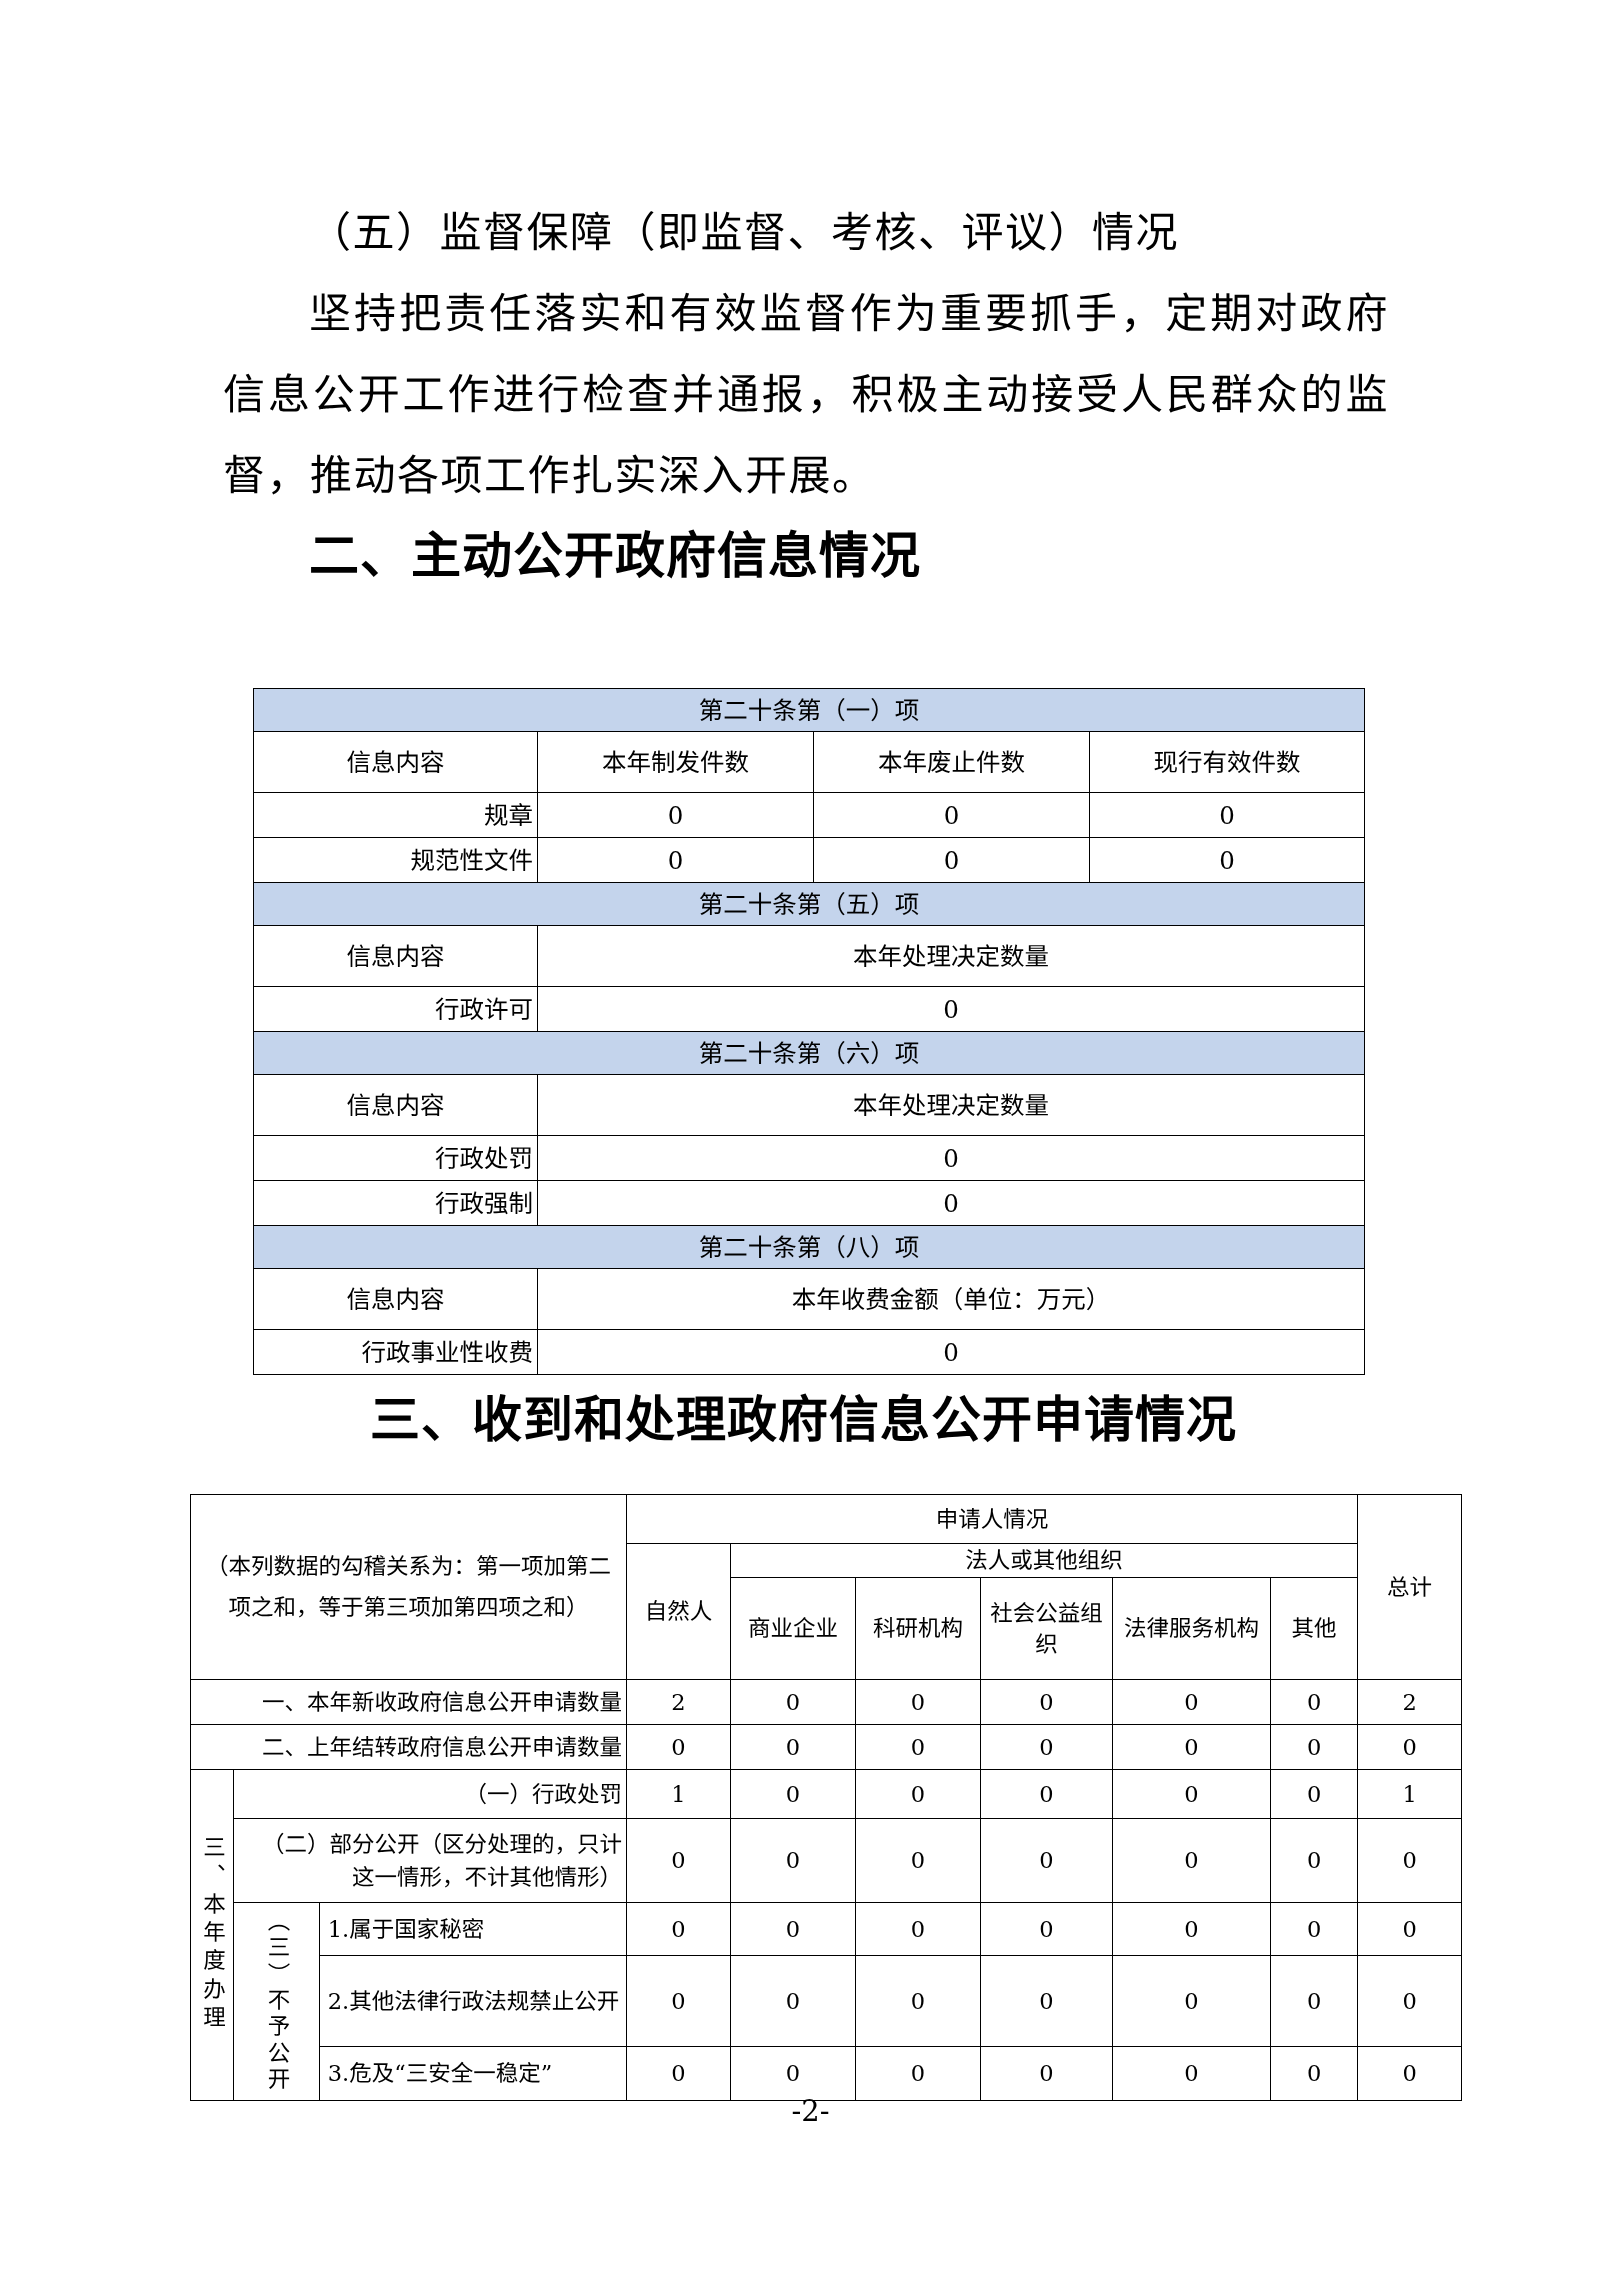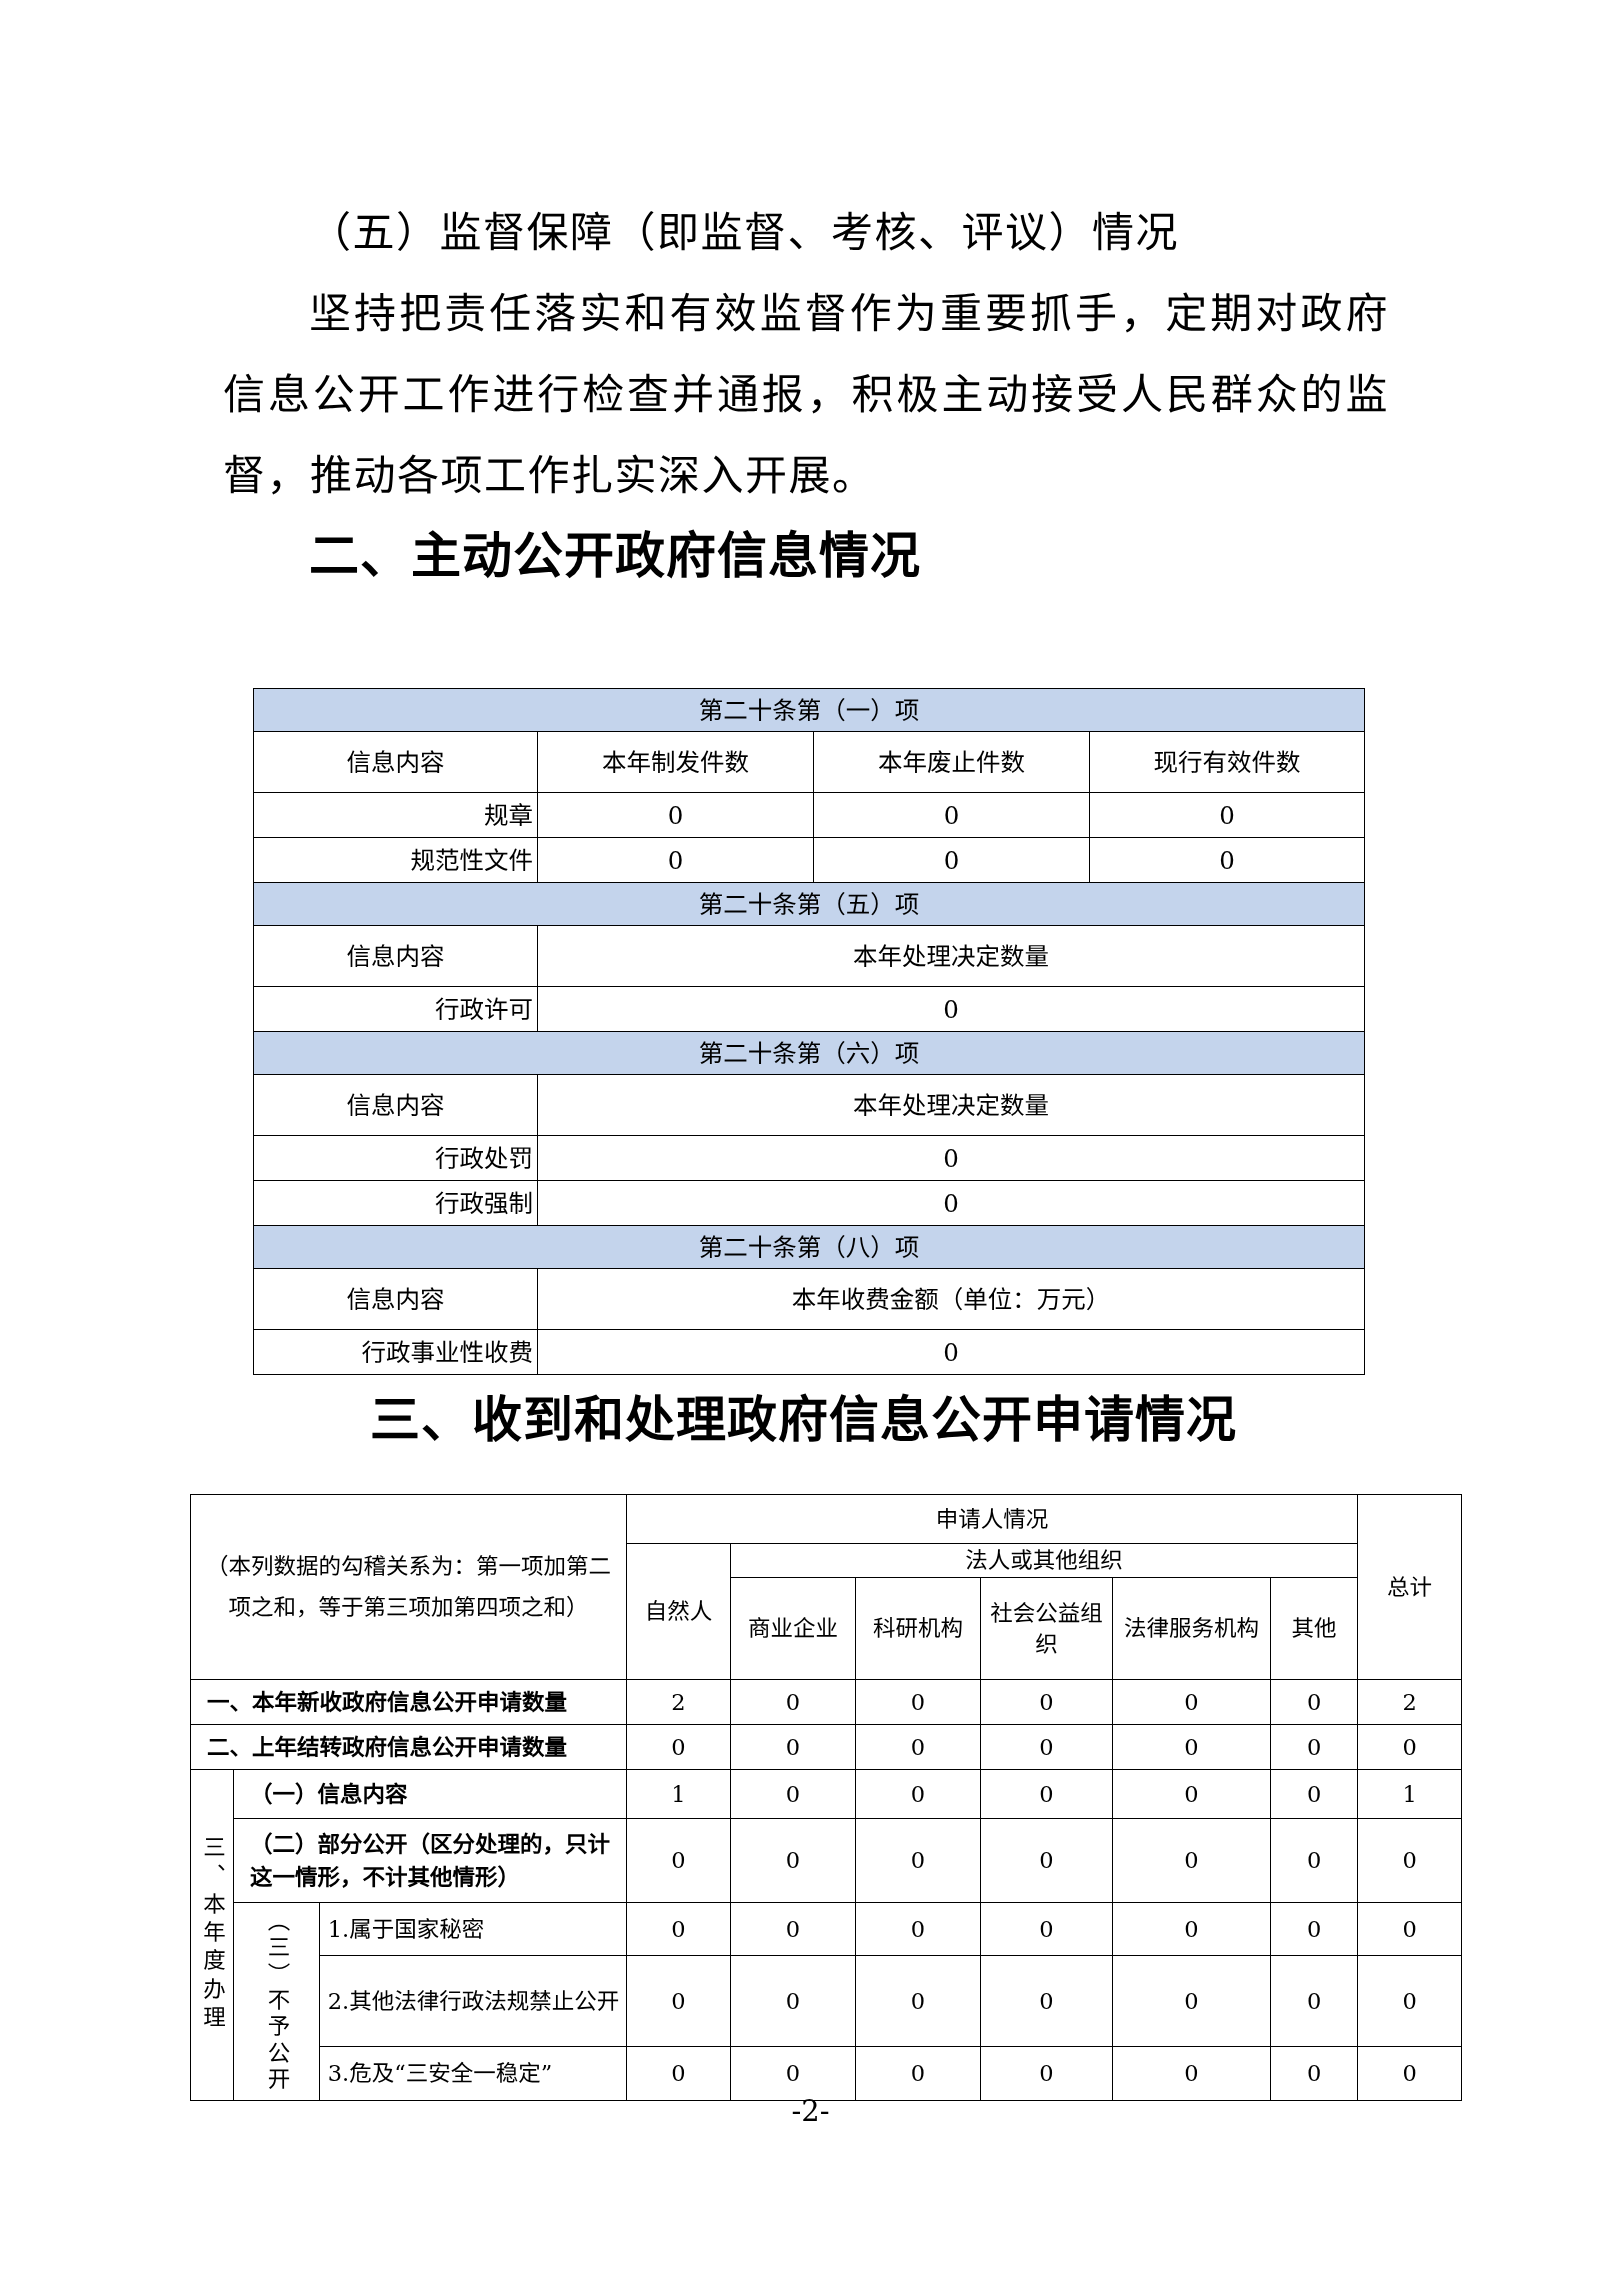--- a/index.html
+++ b/index.html
@@ -114,24 +114,23 @@
   }
   #table-requests td.vertical {
     writing-mode: vertical-rl;
     text-orientation: upright;
     letter-spacing: 5.9px;
     padding: 5.9px 0;
     width: 43px;
     font-size: 22.5px;
   }
   #table-requests td.rowlabel {
-    text-align: left;
+    text-align: right;
     padding-left: 16px;
     line-height: 33px;
-    font-weight: bold;
   }
   #table-requests td.sublabel {
     text-align: left;
     padding-left: 7.8px;
     line-height: 33px;
   }
   #table-requests td.stack {
     line-height: 31px;
   }
 
@@ -285,21 +284,21 @@
         <td>0</td>
         <td>0</td>
         <td>0</td>
         <td>0</td>
         <td>0</td>
         <td>0</td>
       </tr>
 
       <tr>
         <td class="vertical" rowspan="5">三、本年度办理</td>
-        <td class="rowlabel" colspan="2" style="height:49px">（一）信息内容</td>
+        <td class="rowlabel" colspan="2" style="height:49px">（一）行政处罚</td>
         <td>1</td>
         <td>0</td>
         <td>0</td>
         <td>0</td>
         <td>0</td>
         <td>0</td>
         <td>1</td>
       </tr>
 
       <tr>

